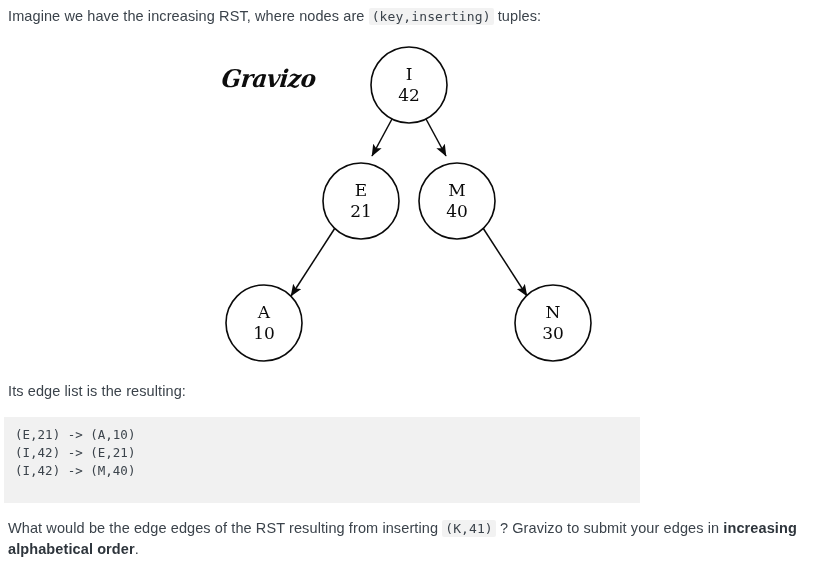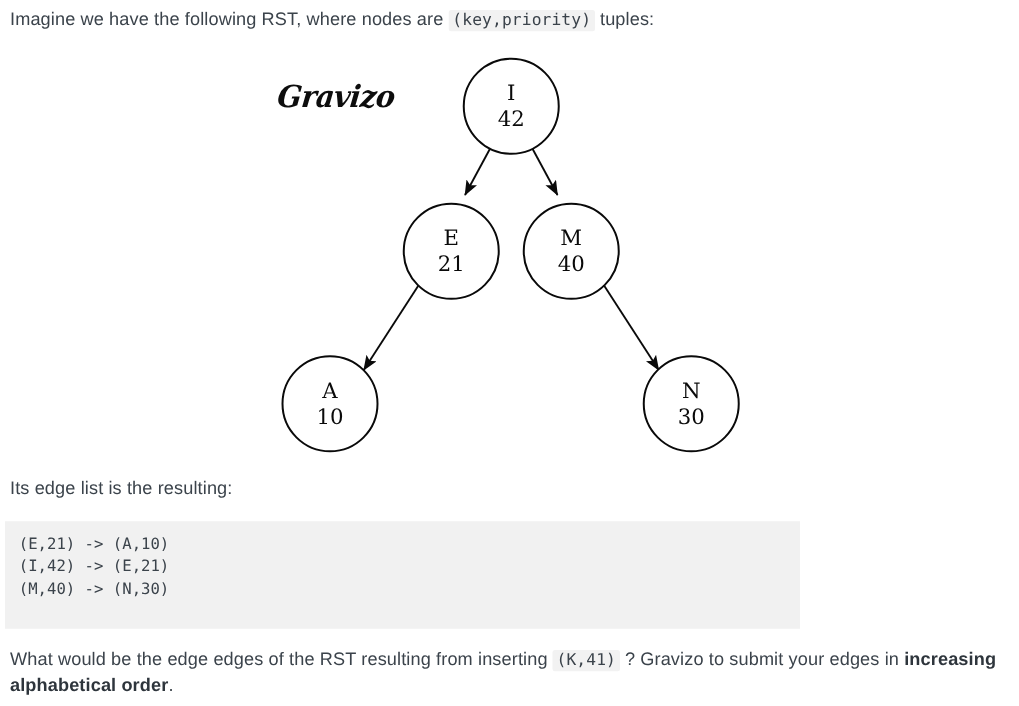--- a/index.html
+++ b/index.html
@@ -110,21 +110,21 @@
     position: absolute;
     left: 8px;
     top: 518px;
     width: 790px;
   }
 </style>
 </head>
 <body>
 
 <div id="intro-line" class="prose">
-  <span>Imagine we have the following RST, where nodes are </span><span class="inline-code">(key,priority)</span><span> tuples:</span>
+  <span>Imagine we have the increasing RST, where nodes are </span><span class="inline-code">(key,inserting)</span><span> tuples:</span>
 </div>
 
 <div id="graph-area">
 
   <div class="gravizo-mark">Gravizo</div>
 
   <svg id="graph-svg" width="815" height="350" viewBox="0 0 815 350">
     <defs>
       <marker id="arrowhead" markerWidth="9" markerHeight="9" refX="7.6" refY="3.2" orient="auto" markerUnits="strokeWidth">
         <path d="M0,0 L8,3.2 L0,6.4 L1.7,3.2 Z" fill="#0a0a0a"></path>
@@ -174,18 +174,18 @@
   </svg>
 </div>
 
 <div id="edgelist-intro" class="prose">
   <span>Its edge list is the resulting:</span>
 </div>
 
 <div id="edge-code-block">
   <div class="code-line">(E,21) -&gt; (A,10)</div>
   <div class="code-line">(I,42) -&gt; (E,21)</div>
-  <div class="code-line">(M,40) -&gt; (N,30)</div>
+  <div class="code-line">(I,42) -&gt; (M,40)</div>
 </div>
 
 <div id="question-line" class="prose">
   <span>What would be the edge edges of the RST resulting from inserting </span><span class="inline-code">(K,41)</span><span> ? Gravizo to submit your edges in </span><b>increasing alphabetical order</b><span>.</span>
 </div>
 
 </body></html>

